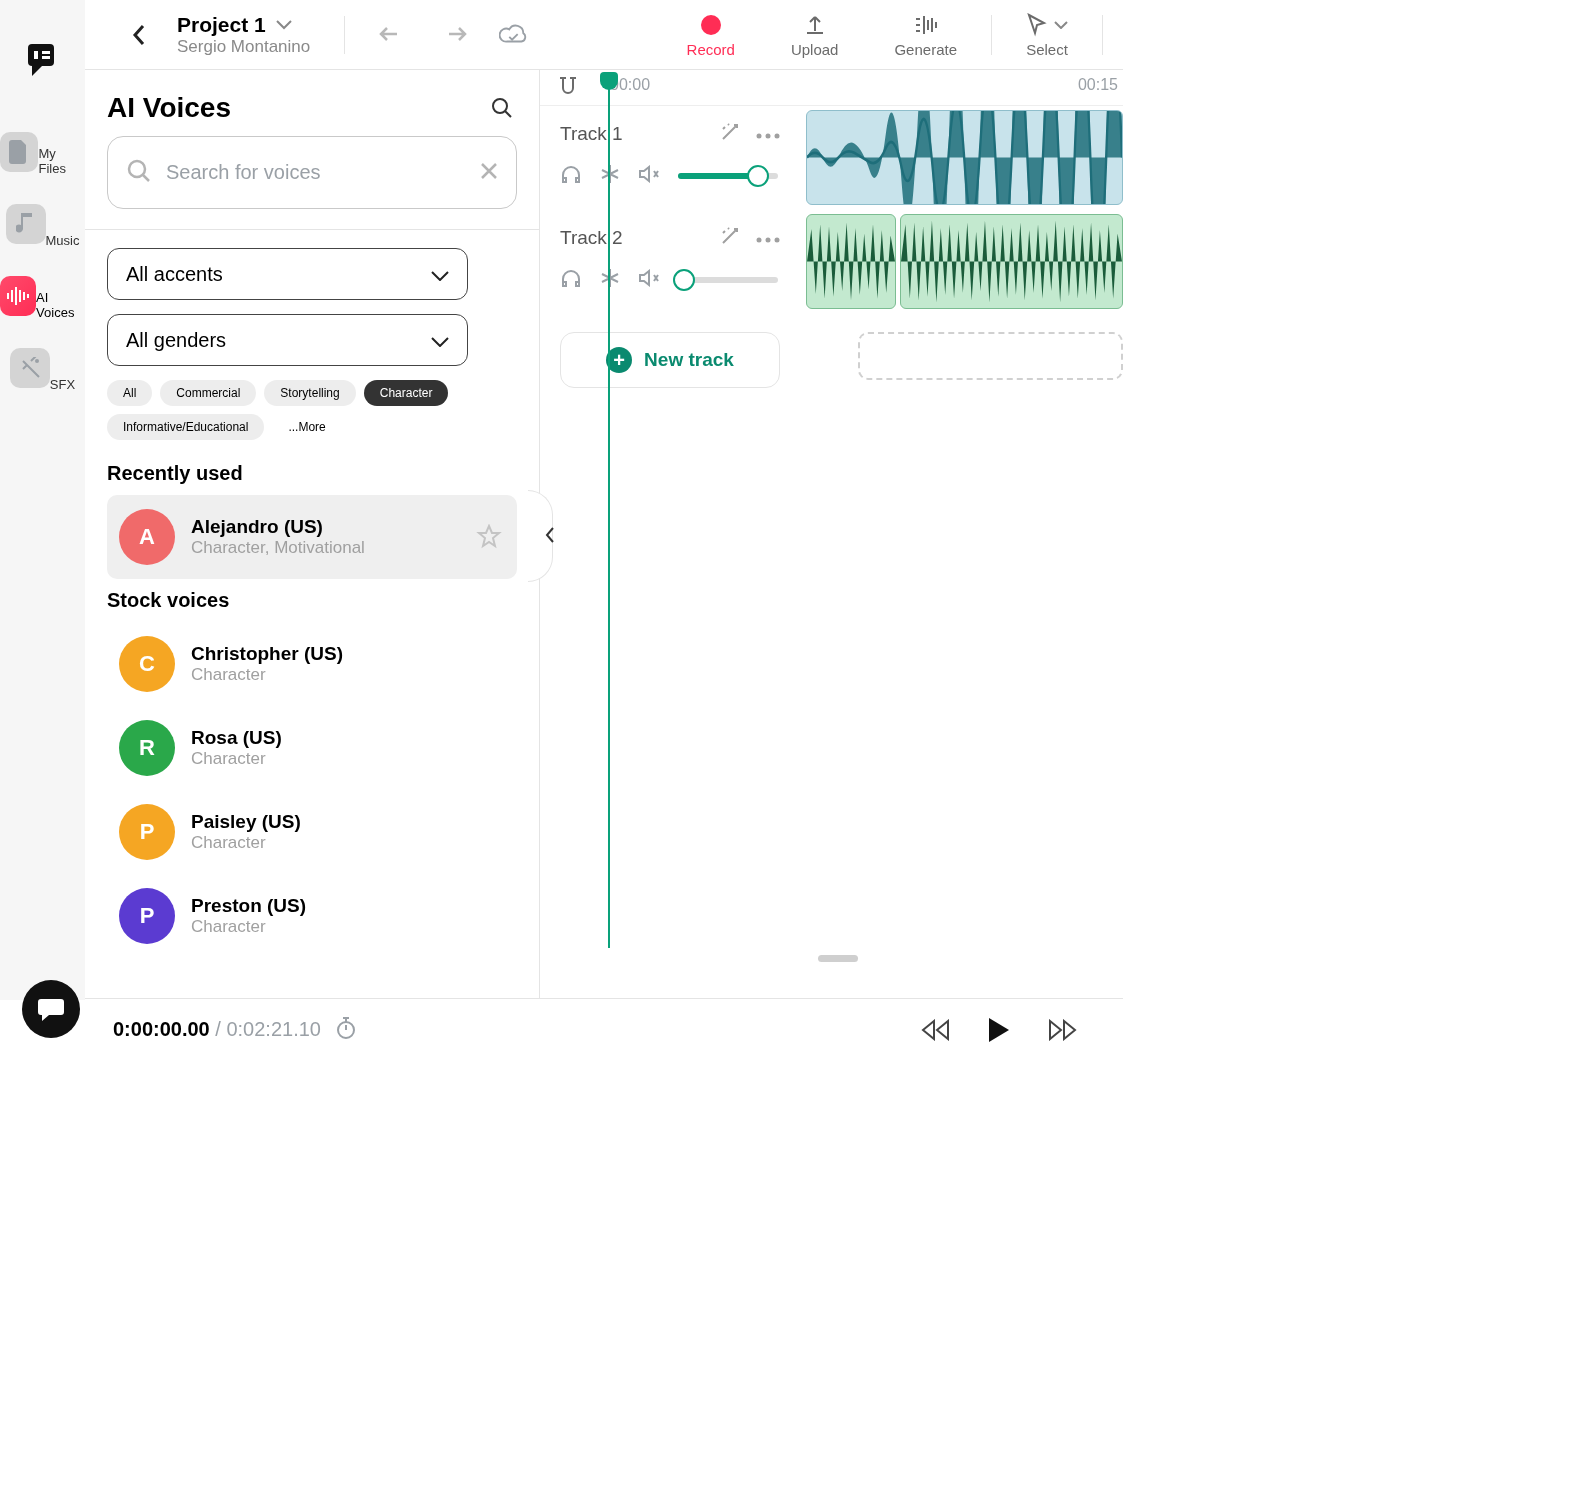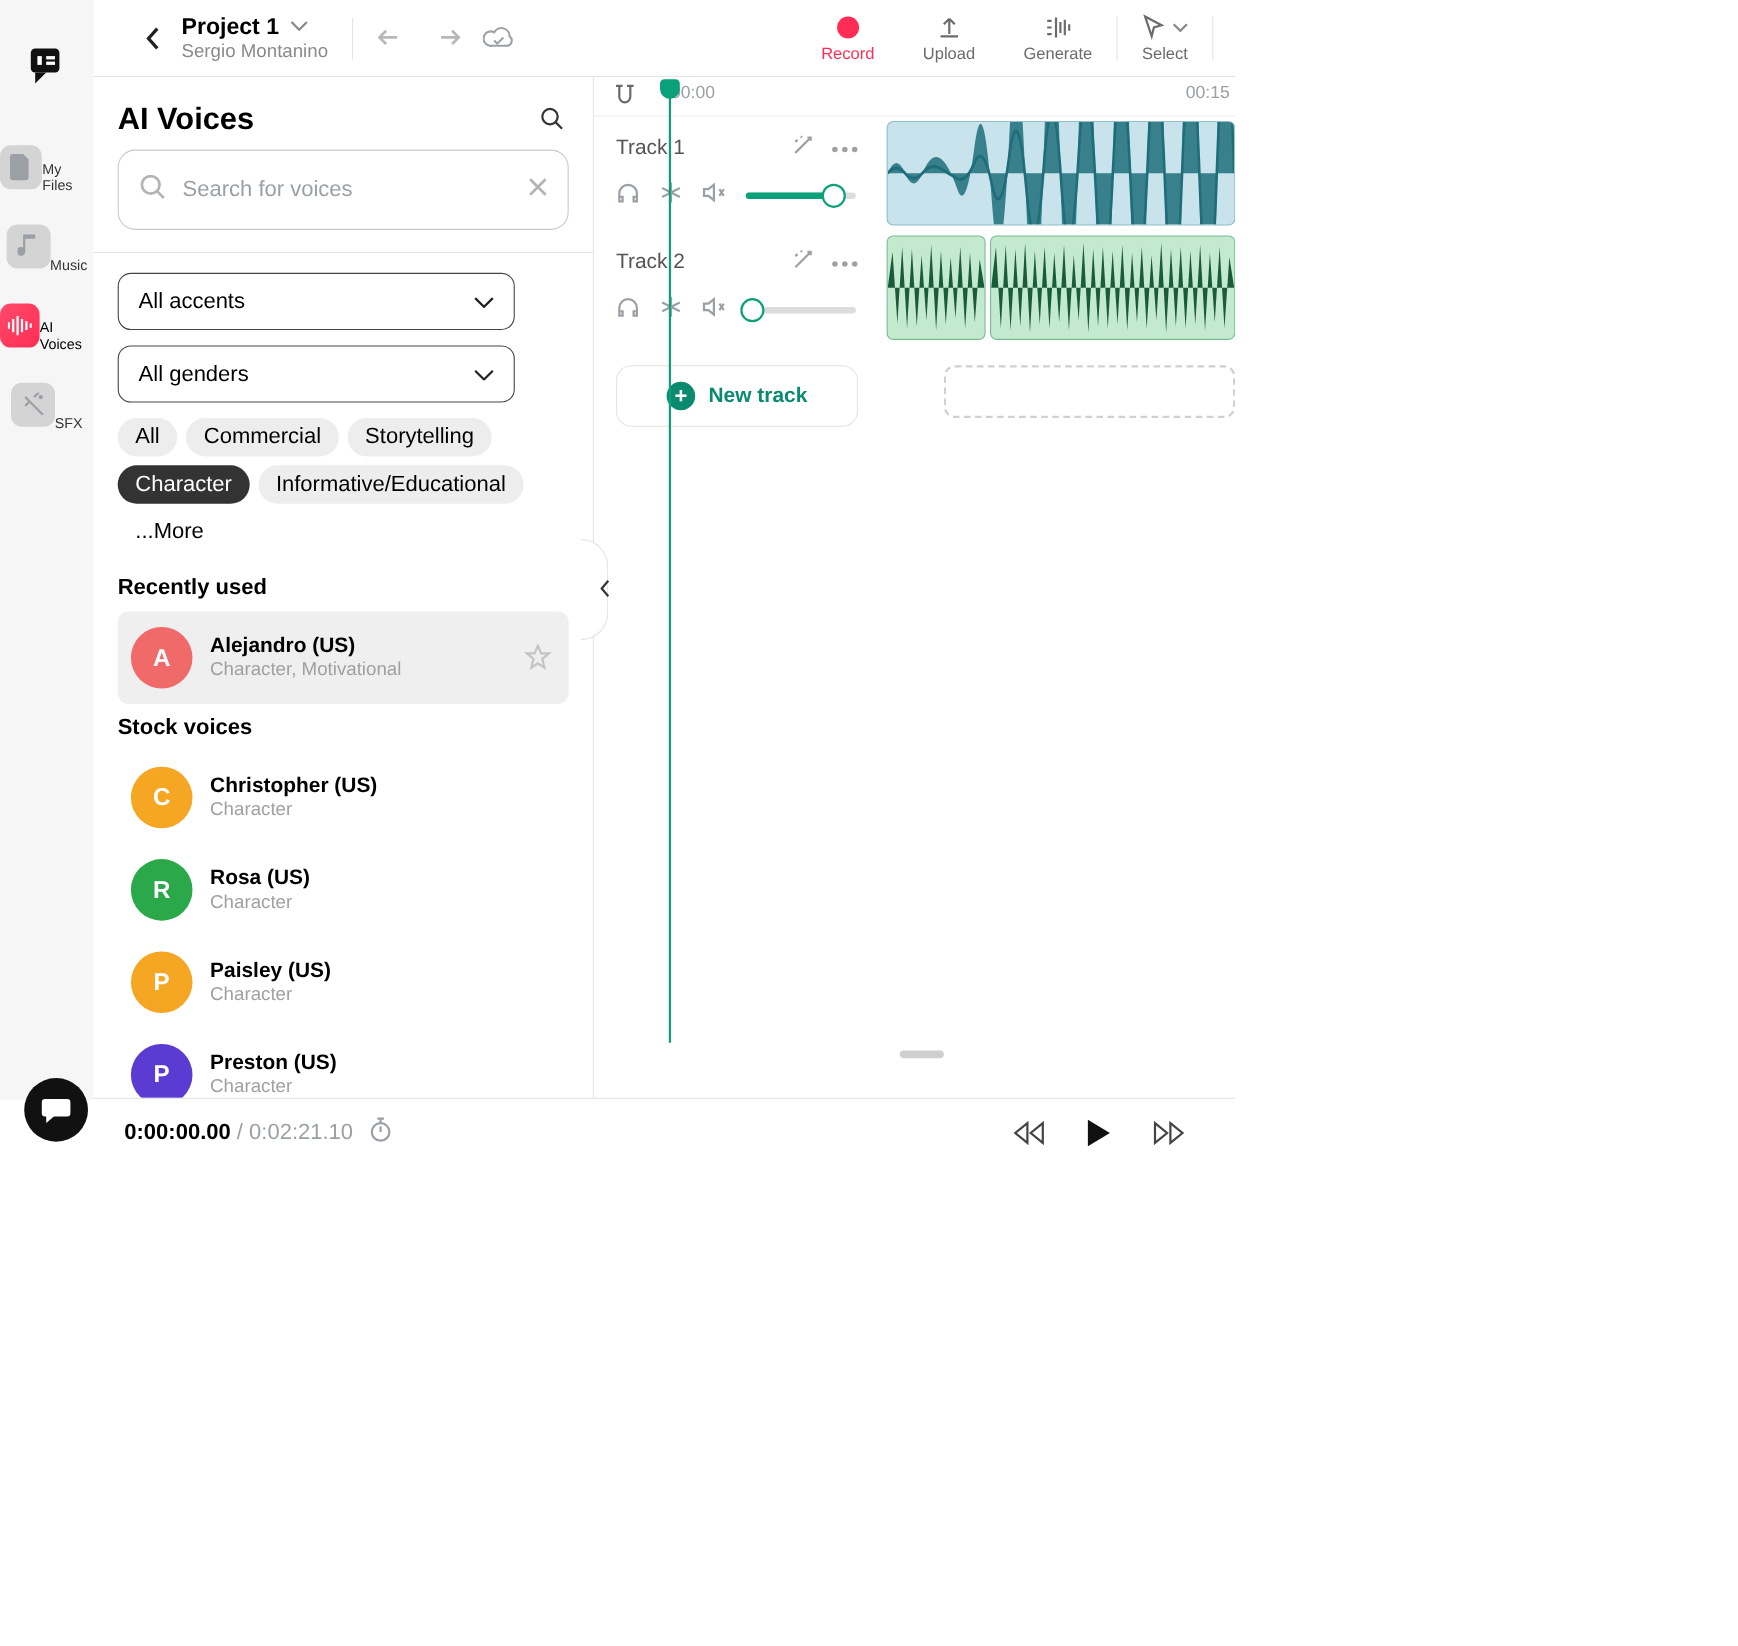--- a/index.html
+++ b/index.html
@@ -8,21 +8,21 @@
 
 .nav-rail { position: absolute; left: 0; top: 0; width: 85px; height: 1000px; background: #f6f6f6; display: flex; flex-direction: column; align-items: center; padding-top: 40px; }
 .nav-logo { width: 42px; height: 42px; position: relative; margin-bottom: 50px; }
 .nav-item { display: flex; flex-direction: row; align-items: flex-end; margin-bottom: 28px; cursor: pointer; }
 .nav-icon { width: 40px; height: 40px; border-radius: 10px; background: #d4d4d4; display: flex; align-items: center; justify-content: center; margin-bottom: 4px; }
 .nav-icon.active { background: linear-gradient(135deg, #ff4a6b, #ff2d55); }
 .nav-label { font-size: 13px; color: #333; }
 .nav-item.active .nav-label { color: #000; }
 
 
-.header { position: absolute; left: 85px; top: 0; right: 0; height: 70px; border-bottom: 1px solid #e4e4e4; display: flex; align-items: center; padding: 0 20px 0 40px; }
+.header { position: absolute; left: 85px; top: 0; right: 0; height: 70px; border-bottom: 1px solid #e4e4e4; display: flex; align-items: center; padding: 0 20px 0 40px; gap: 12px; }
 .hdr-back { width: 28px; height: 28px; display:flex; align-items:center; justify-content:center; cursor:pointer; }
 .hdr-title-wrap { margin-left: 12px; display:flex; flex-direction:column; }
 .hdr-title-row { display:flex; align-items:center; gap:10px; }
 .hdr-title { font-weight:700; font-size:21px; }
 .hdr-sub { font-size:17px; color:#8a8a8a; }
 .hdr-div { width:1px; height:38px; background:#e4e4e4; margin:0 22px; }
 .hdr-icon-btn { width:28px; height:28px; display:flex; align-items:center; justify-content:center; cursor:pointer; color:#9aa0a6; }
 .hdr-gap { flex:1; }
 .hdr-action { display:flex; flex-direction:column; align-items:center; cursor:pointer; margin:0 22px; }
 .hdr-action-icon { height:26px; display:flex; align-items:center; justify-content:center; }
@@ -37,21 +37,21 @@
 .voices-search-toggle { width:30px; height:30px; display:flex; align-items:center; justify-content:center; cursor:pointer; }
 .search-box { border:1px solid #c9c9c9; border-radius:16px; height:73px; display:flex; align-items:center; padding:0 18px; margin-bottom:20px; }
 .search-box input { flex:1; border:none; outline:none; font-size:20px; color:#333; background:transparent; }
 .search-box input::placeholder { color:#9aa0a6; }
 .voices-div { height:1px; background:#e4e4e4; margin:0 -22px 18px -22px; }
 
 .select-box { border:1px solid #444; border-radius:12px; height:52px; display:flex; align-items:center; justify-content:space-between; padding:0 18px; margin-bottom:14px; cursor:pointer; width:88%; }
 .select-box span { font-size:20px; }
 
 .chips { display:flex; flex-wrap:wrap; gap:8px; margin-top:10px; margin-bottom:22px; }
-.chip { background:#ededed; border-radius:20px; padding:6px 16px; font-size:20px; cursor:pointer;text-align:right; }
+.chip { background:#ededed; border-radius:20px; padding:6px 16px; font-size:12px; cursor:pointer;text-align:right; }
 .chip.dark { background:#333; color:#fff; }
 .chip.plain { background:transparent; font-weight:500; }
 
 .section-label { font-size:20px; font-weight:700; margin-bottom:10px; }
 .voice-row { display:flex; align-items:center; padding:14px 12px; border-radius:10px; cursor:pointer; gap:16px; }
 .voice-row.hl { background:#efefef; margin-bottom:10px; }
 .avatar { width:56px; height:56px; border-radius:50%; display:flex; align-items:center; justify-content:center; color:#fff; font-size:22px; font-weight:600; flex-shrink:0; }
 .voice-meta { flex:1; }
 .voice-name { font-size:19px; font-weight:600; }
 .voice-tags { font-size:17px; color:#a0a0a0; }

